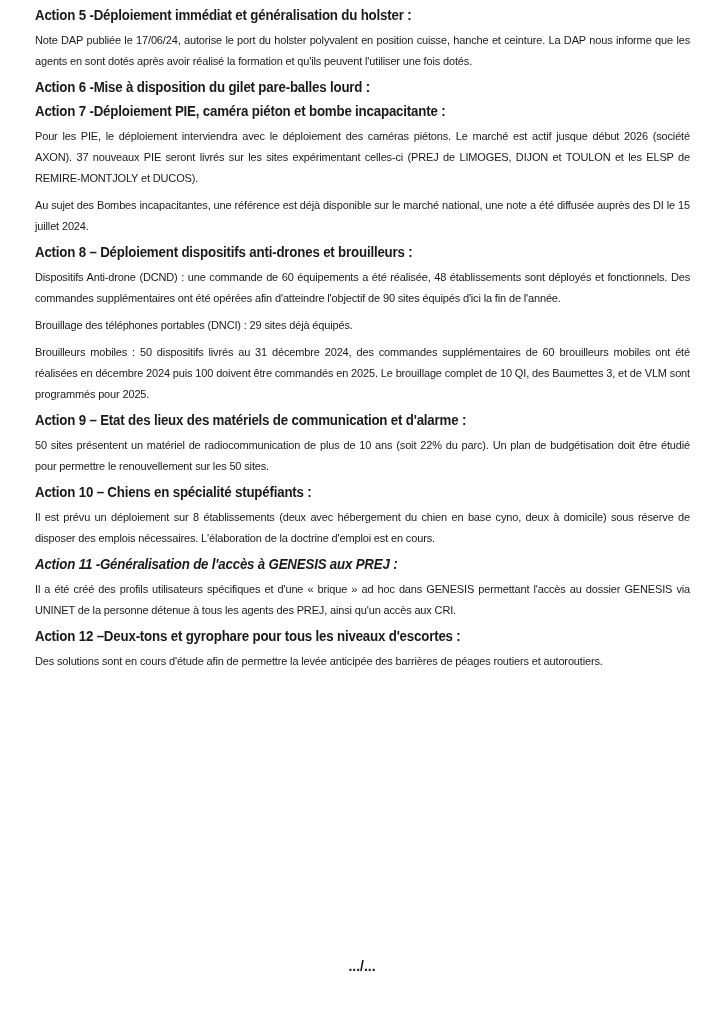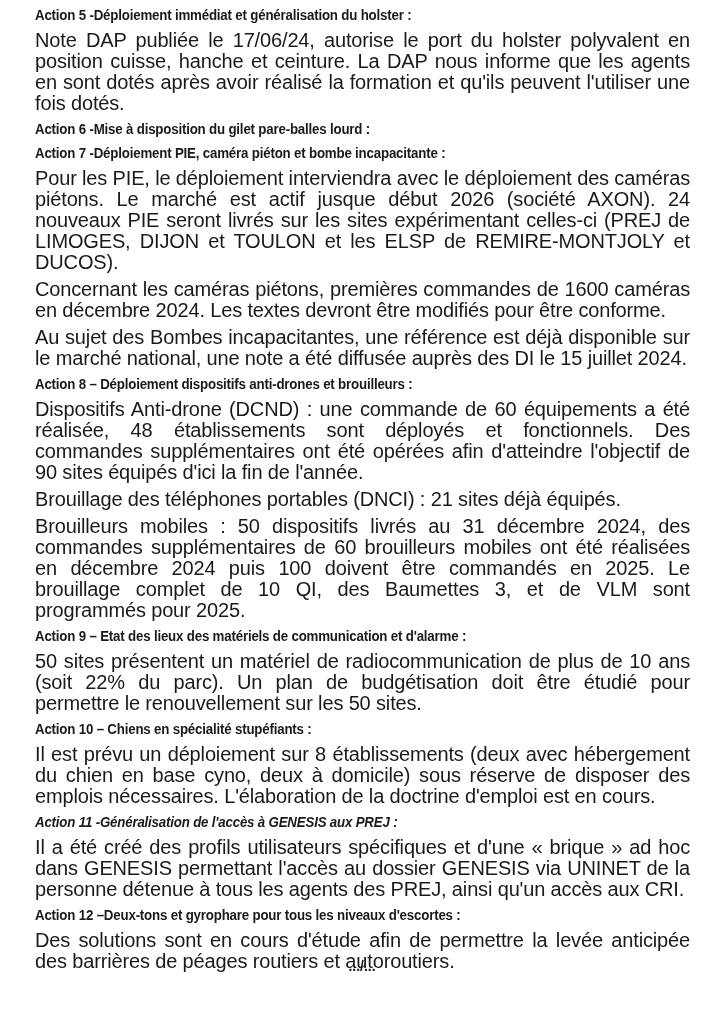--- a/index.html
+++ b/index.html
@@ -15,21 +15,21 @@
     font-size: 14px;
     line-height: 19px;
     margin: 0 0 5px 0;
     letter-spacing: -0.2px;
     transform: scaleX(0.95);
     transform-origin: left center;
     white-space: nowrap;
   }
   .heading.italic { font-style: italic; }
   .para {
-    font-size: 20px;
+    font-size: 11px;
     line-height: 21px;
     text-align: justify;
     margin: 0 0 6px 0;
     letter-spacing: -0.15px;
   }
   .section + .section { margin-top: 4px; }
   .continuation {
     position: absolute; left: 0; width: 724px; top: 958px;
     text-align: center;
     font-family: "Liberation Sans", sans-serif;
@@ -45,29 +45,28 @@
     <p class="heading">Action 5 -Déploiement immédiat et généralisation du holster :</p>
     <p class="para">Note DAP publiée le 17/06/24, autorise le port du holster polyvalent en position cuisse, hanche et ceinture. La DAP nous informe que les agents en sont dotés après avoir réalisé la formation et qu'ils peuvent l'utiliser une fois dotés.</p>
   </div>
 
   <div class="section">
     <p class="heading">Action 6 -Mise à disposition du gilet pare-balles lourd :</p>
   </div>
 
   <div class="section">
     <p class="heading">Action 7 -Déploiement PIE, caméra piéton et bombe incapacitante :</p>
-    <p class="para">Pour les PIE, le déploiement interviendra avec le déploiement des caméras piétons. Le marché est actif jusque début 2026 (société AXON). 24 nouveaux PIE seront livrés sur les sites expérimentant celles-ci (PREJ de LIMOGES, DIJON et TOULON et les ELSP de REMIRE-MONTJOLY et DUCOS).</p>
-    <p class="para">Concernant les caméras piétons, premières commandes de 1600 caméras en décembre 2024. Les textes devront être modifiés pour être conforme.</p>
+    <p class="para">Pour les PIE, le déploiement interviendra avec le déploiement des caméras piétons. Le marché est actif jusque début 2026 (société AXON). 37 nouveaux PIE seront livrés sur les sites expérimentant celles-ci (PREJ de LIMOGES, DIJON et TOULON et les ELSP de REMIRE-MONTJOLY et DUCOS).</p>
     <p class="para">Au sujet des Bombes incapacitantes, une référence est déjà disponible sur le marché national, une note a été diffusée auprès des DI le 15 juillet 2024.</p>
   </div>
 
   <div class="section">
     <p class="heading">Action 8 – Déploiement dispositifs anti-drones et brouilleurs :</p>
     <p class="para">Dispositifs Anti-drone (DCND) : une commande de 60 équipements a été réalisée, 48 établissements sont déployés et fonctionnels. Des commandes supplémentaires ont été opérées afin d'atteindre l'objectif de 90 sites équipés d'ici la fin de l'année.</p>
-    <p class="para">Brouillage des téléphones portables (DNCI) : 21 sites déjà équipés.</p>
+    <p class="para">Brouillage des téléphones portables (DNCI) : 29 sites déjà équipés.</p>
     <p class="para">Brouilleurs mobiles : 50 dispositifs livrés au 31 décembre 2024, des commandes supplémentaires de 60 brouilleurs mobiles ont été réalisées en décembre 2024 puis 100 doivent être commandés en 2025. Le brouillage complet de 10 QI, des Baumettes 3, et de VLM sont programmés pour 2025.</p>
   </div>
 
   <div class="section">
     <p class="heading">Action 9 – Etat des lieux des matériels de communication et d'alarme :</p>
     <p class="para">50 sites présentent un matériel de radiocommunication de plus de 10 ans (soit 22% du parc). Un plan de budgétisation doit être étudié pour permettre le renouvellement sur les 50 sites.</p>
   </div>
 
   <div class="section">
     <p class="heading">Action 10 – Chiens en spécialité stupéfiants :</p>

